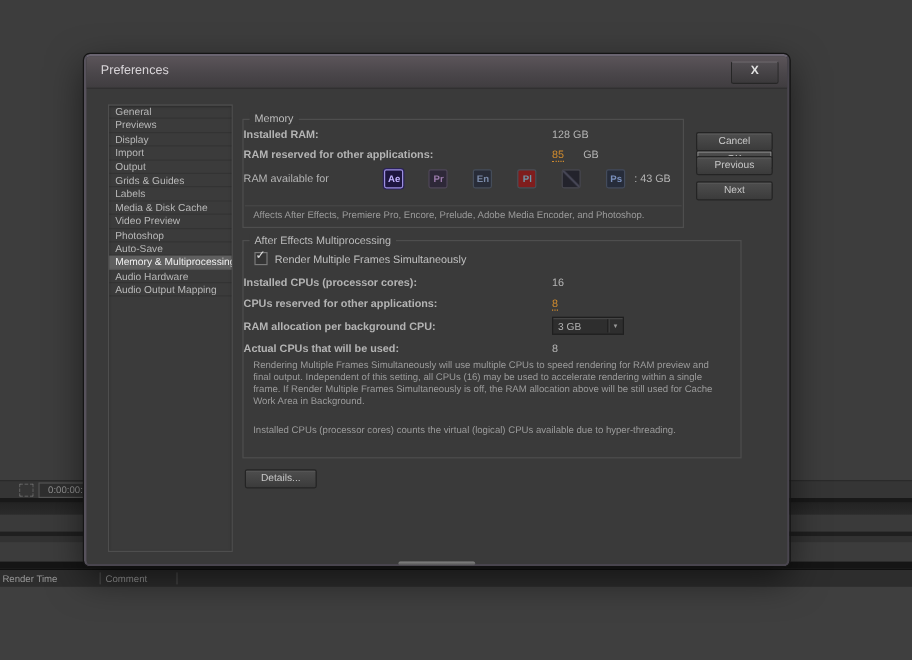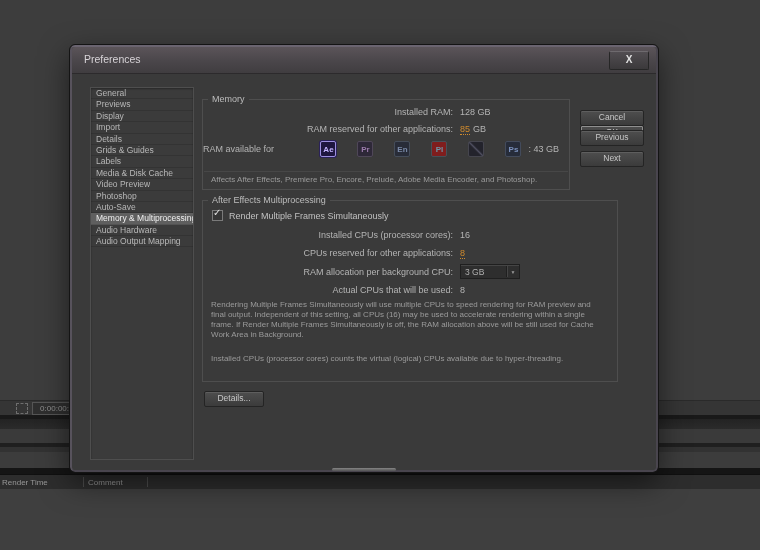--- a/index.html
+++ b/index.html
@@ -48,24 +48,24 @@
              color:#b8b8b8;border-bottom:1px solid rgba(0,0,0,.12);white-space:nowrap;overflow:hidden;}
   .side-item.sel{background:#5f5f5f;color:#f0f0f0;}
   
   .group{position:absolute;border:1px solid #4e4e4e;}
   .group-label{position:absolute;top:-6px;left:5px;padding:0 4px;background:#3a3a3a;
                font-size:9px;color:#bcbcbc;white-space:nowrap;}
   .g-mem{left:130px;top:52px;width:366px;height:89px;}
   .g-mp{left:130px;top:153px;width:366px;height:180px;padding-left:48px;}
   .prow{position:absolute;left:0;right:10px;display:grid;grid-template-columns:250px 1fr;
         column-gap:7px;font-size:9px;color:#b4b4b4;align-items:center;}
-  .prow .lab{text-align:right;white-space:nowrap;}
+  .prow .lab{text-align:left;white-space:nowrap;font-weight:bold;}
   .prow .val{white-space:nowrap;}
   .hot{color:#cf8a2d;border-bottom:1px dotted #cf8a2d;}
-  .sfx{margin-left:3px;}
+  .sfx{margin-left:16px;}
   .divider{position:absolute;left:1px;right:1px;height:1px;background:#474747;}
   .note{position:absolute;left:8px;right:10px;font-size:8px;line-height:10px;color:#9b9b9b;}
   
   .ram-row{position:absolute;left:0;top:41px;right:10px;display:flex;align-items:center;
            justify-content:flex-start;font-size:9px;color:#b4b4b4;}
   .ram-row .lab{width:118px;margin-right:25px;white-space:nowrap;}
   .appicons{display:flex;gap:21px;align-items:center;}
   .appicon{width:14px;height:14px;border-radius:2px;font-size:8px;font-weight:bold;
            display:flex;align-items:center;justify-content:center;border:1px solid;}
   .ic-ae{background:#1e1640;color:#c3b4ff;border-color:#9c8fe0;box-shadow:0 0 0 1px #2a2158;}
@@ -134,21 +134,21 @@
     <div class="titlebar">
       <span class="title">Preferences</span>
       <div class="closebtn">X</div>
     </div>
 
     <div class="sidebar">
       <div class="side-item">General</div>
       <div class="side-item">Previews</div>
       <div class="side-item">Display</div>
       <div class="side-item">Import</div>
-      <div class="side-item">Details</div>
+      <div class="side-item">Output</div>
       <div class="side-item">Grids &amp; Guides</div>
       <div class="side-item">Labels</div>
       <div class="side-item">Media &amp; Disk Cache</div>
       <div class="side-item">Video Preview</div>
       <div class="side-item">Photoshop</div>
       <div class="side-item">Auto-Save</div>
       <div class="side-item sel">Memory &amp; Multiprocessing</div>
       <div class="side-item">Audio Hardware</div>
       <div class="side-item">Audio Output Mapping</div>
     </div>

